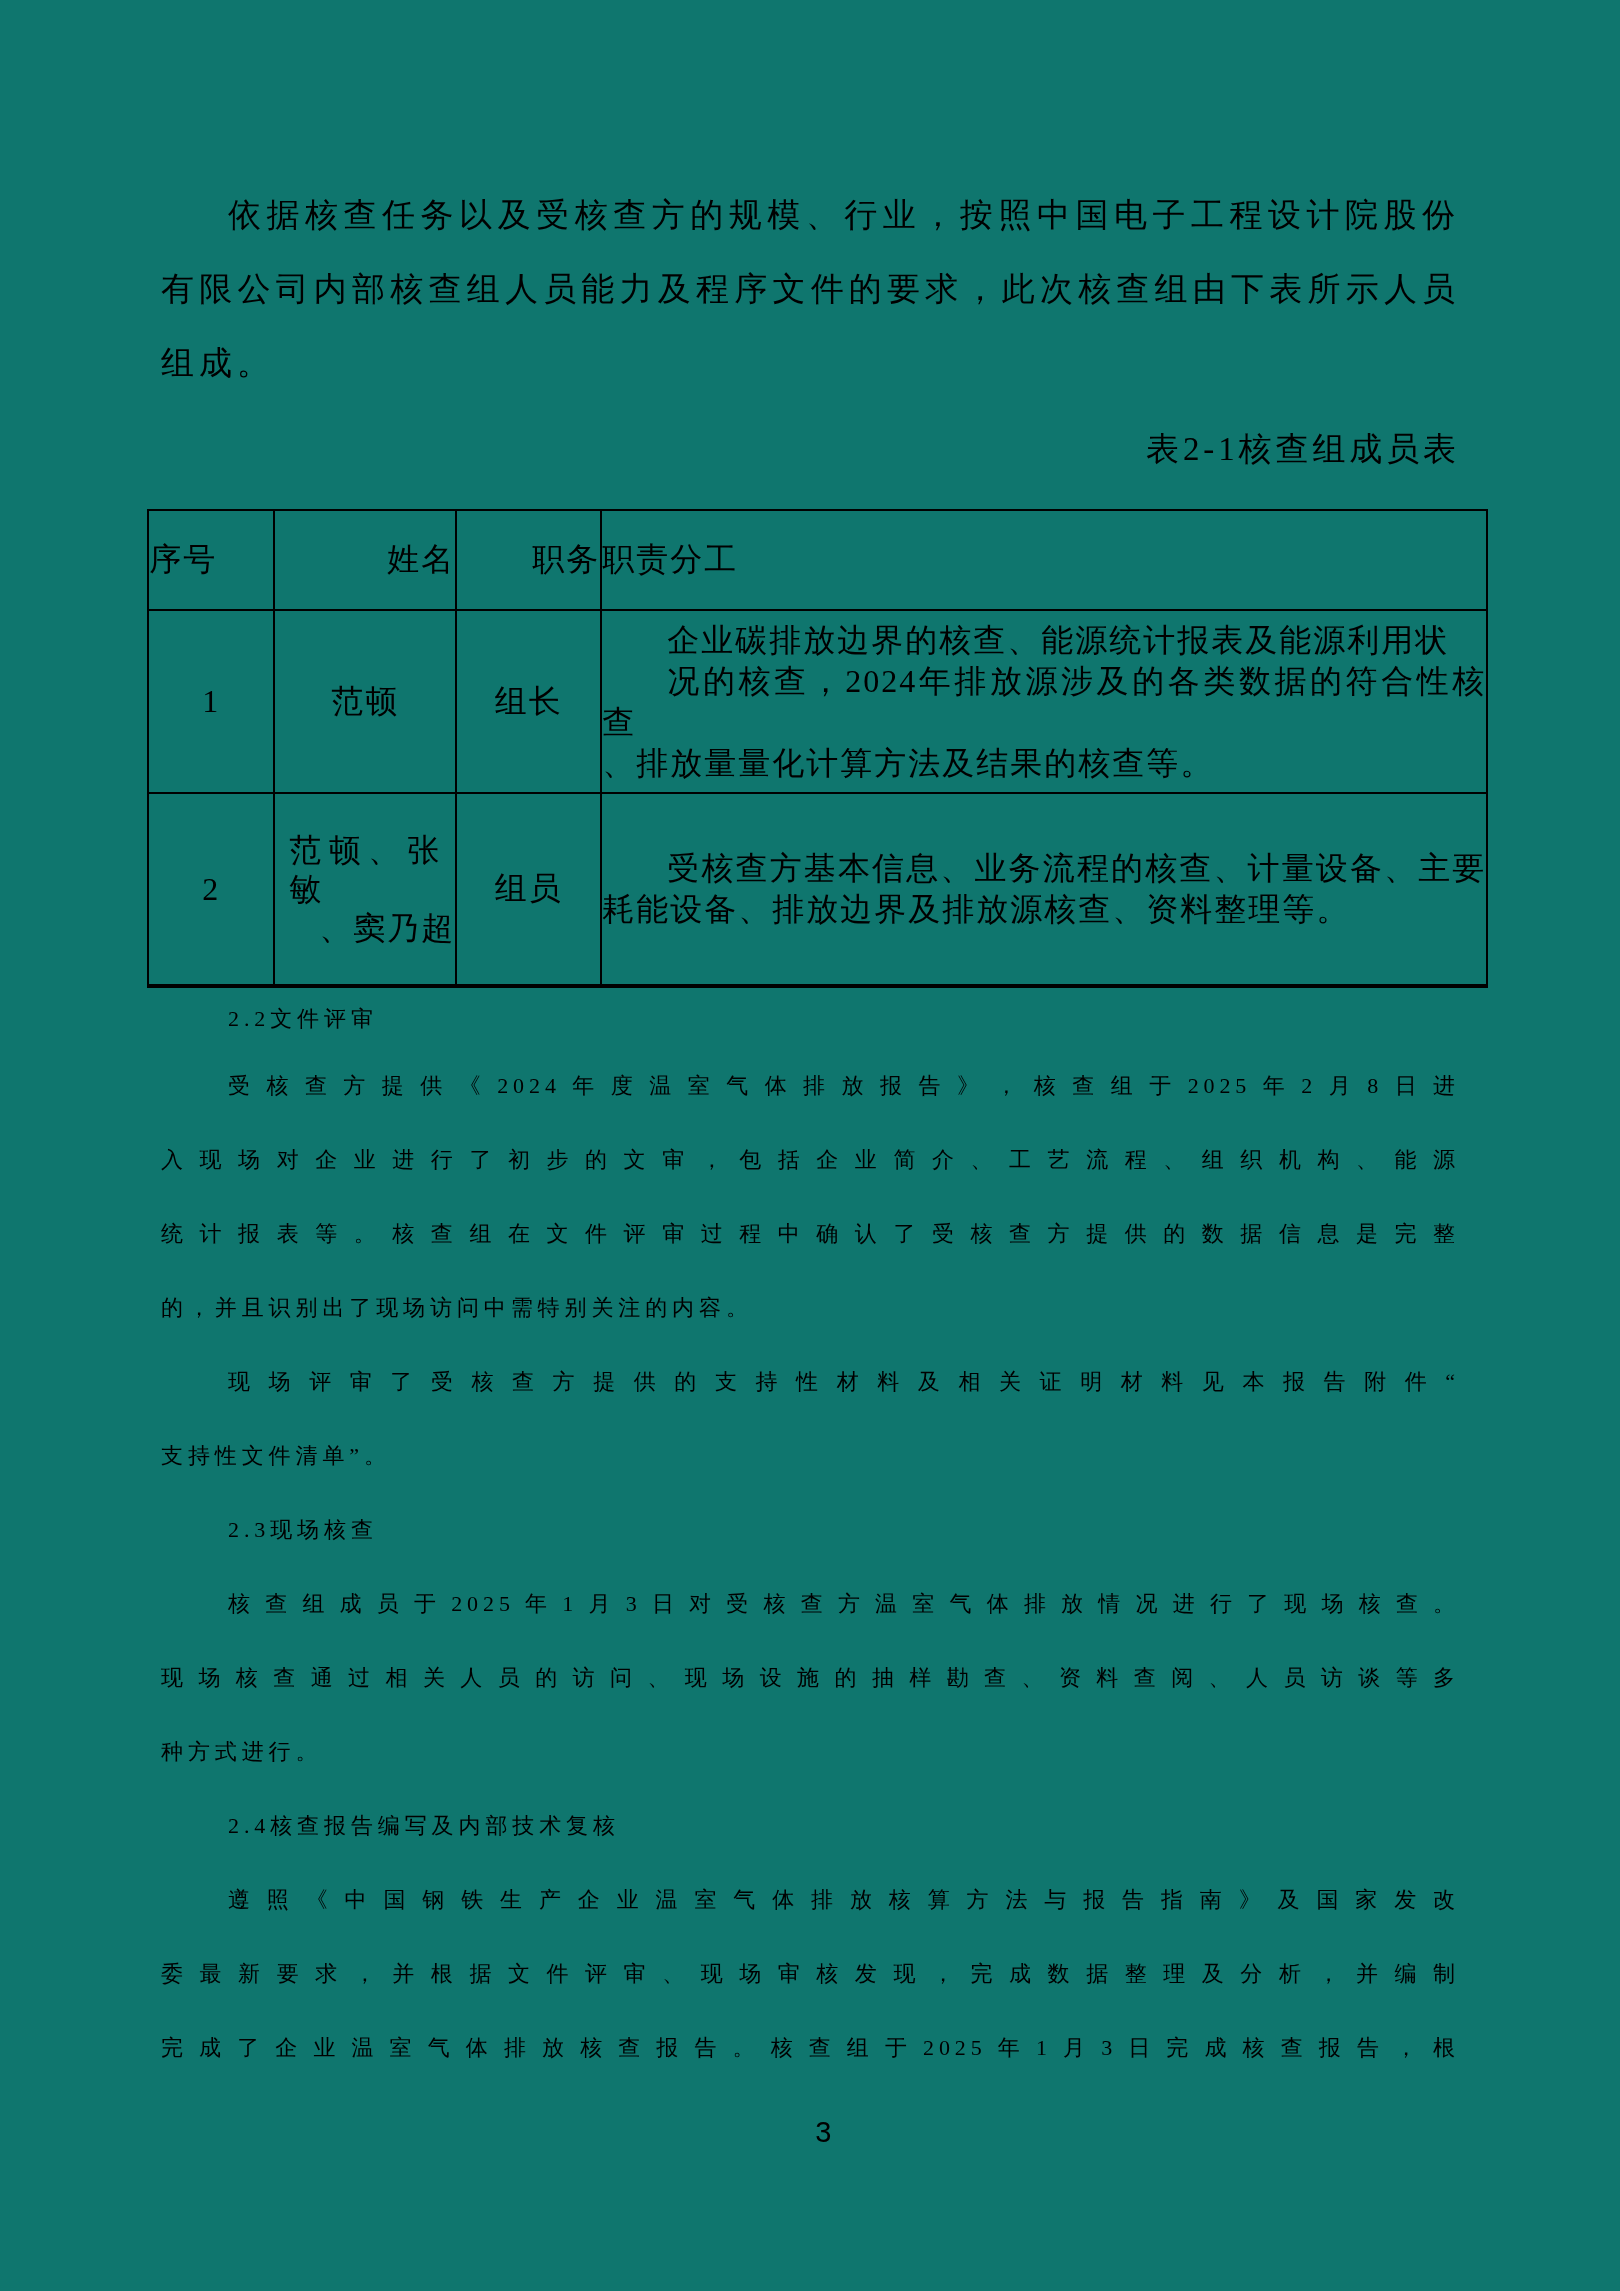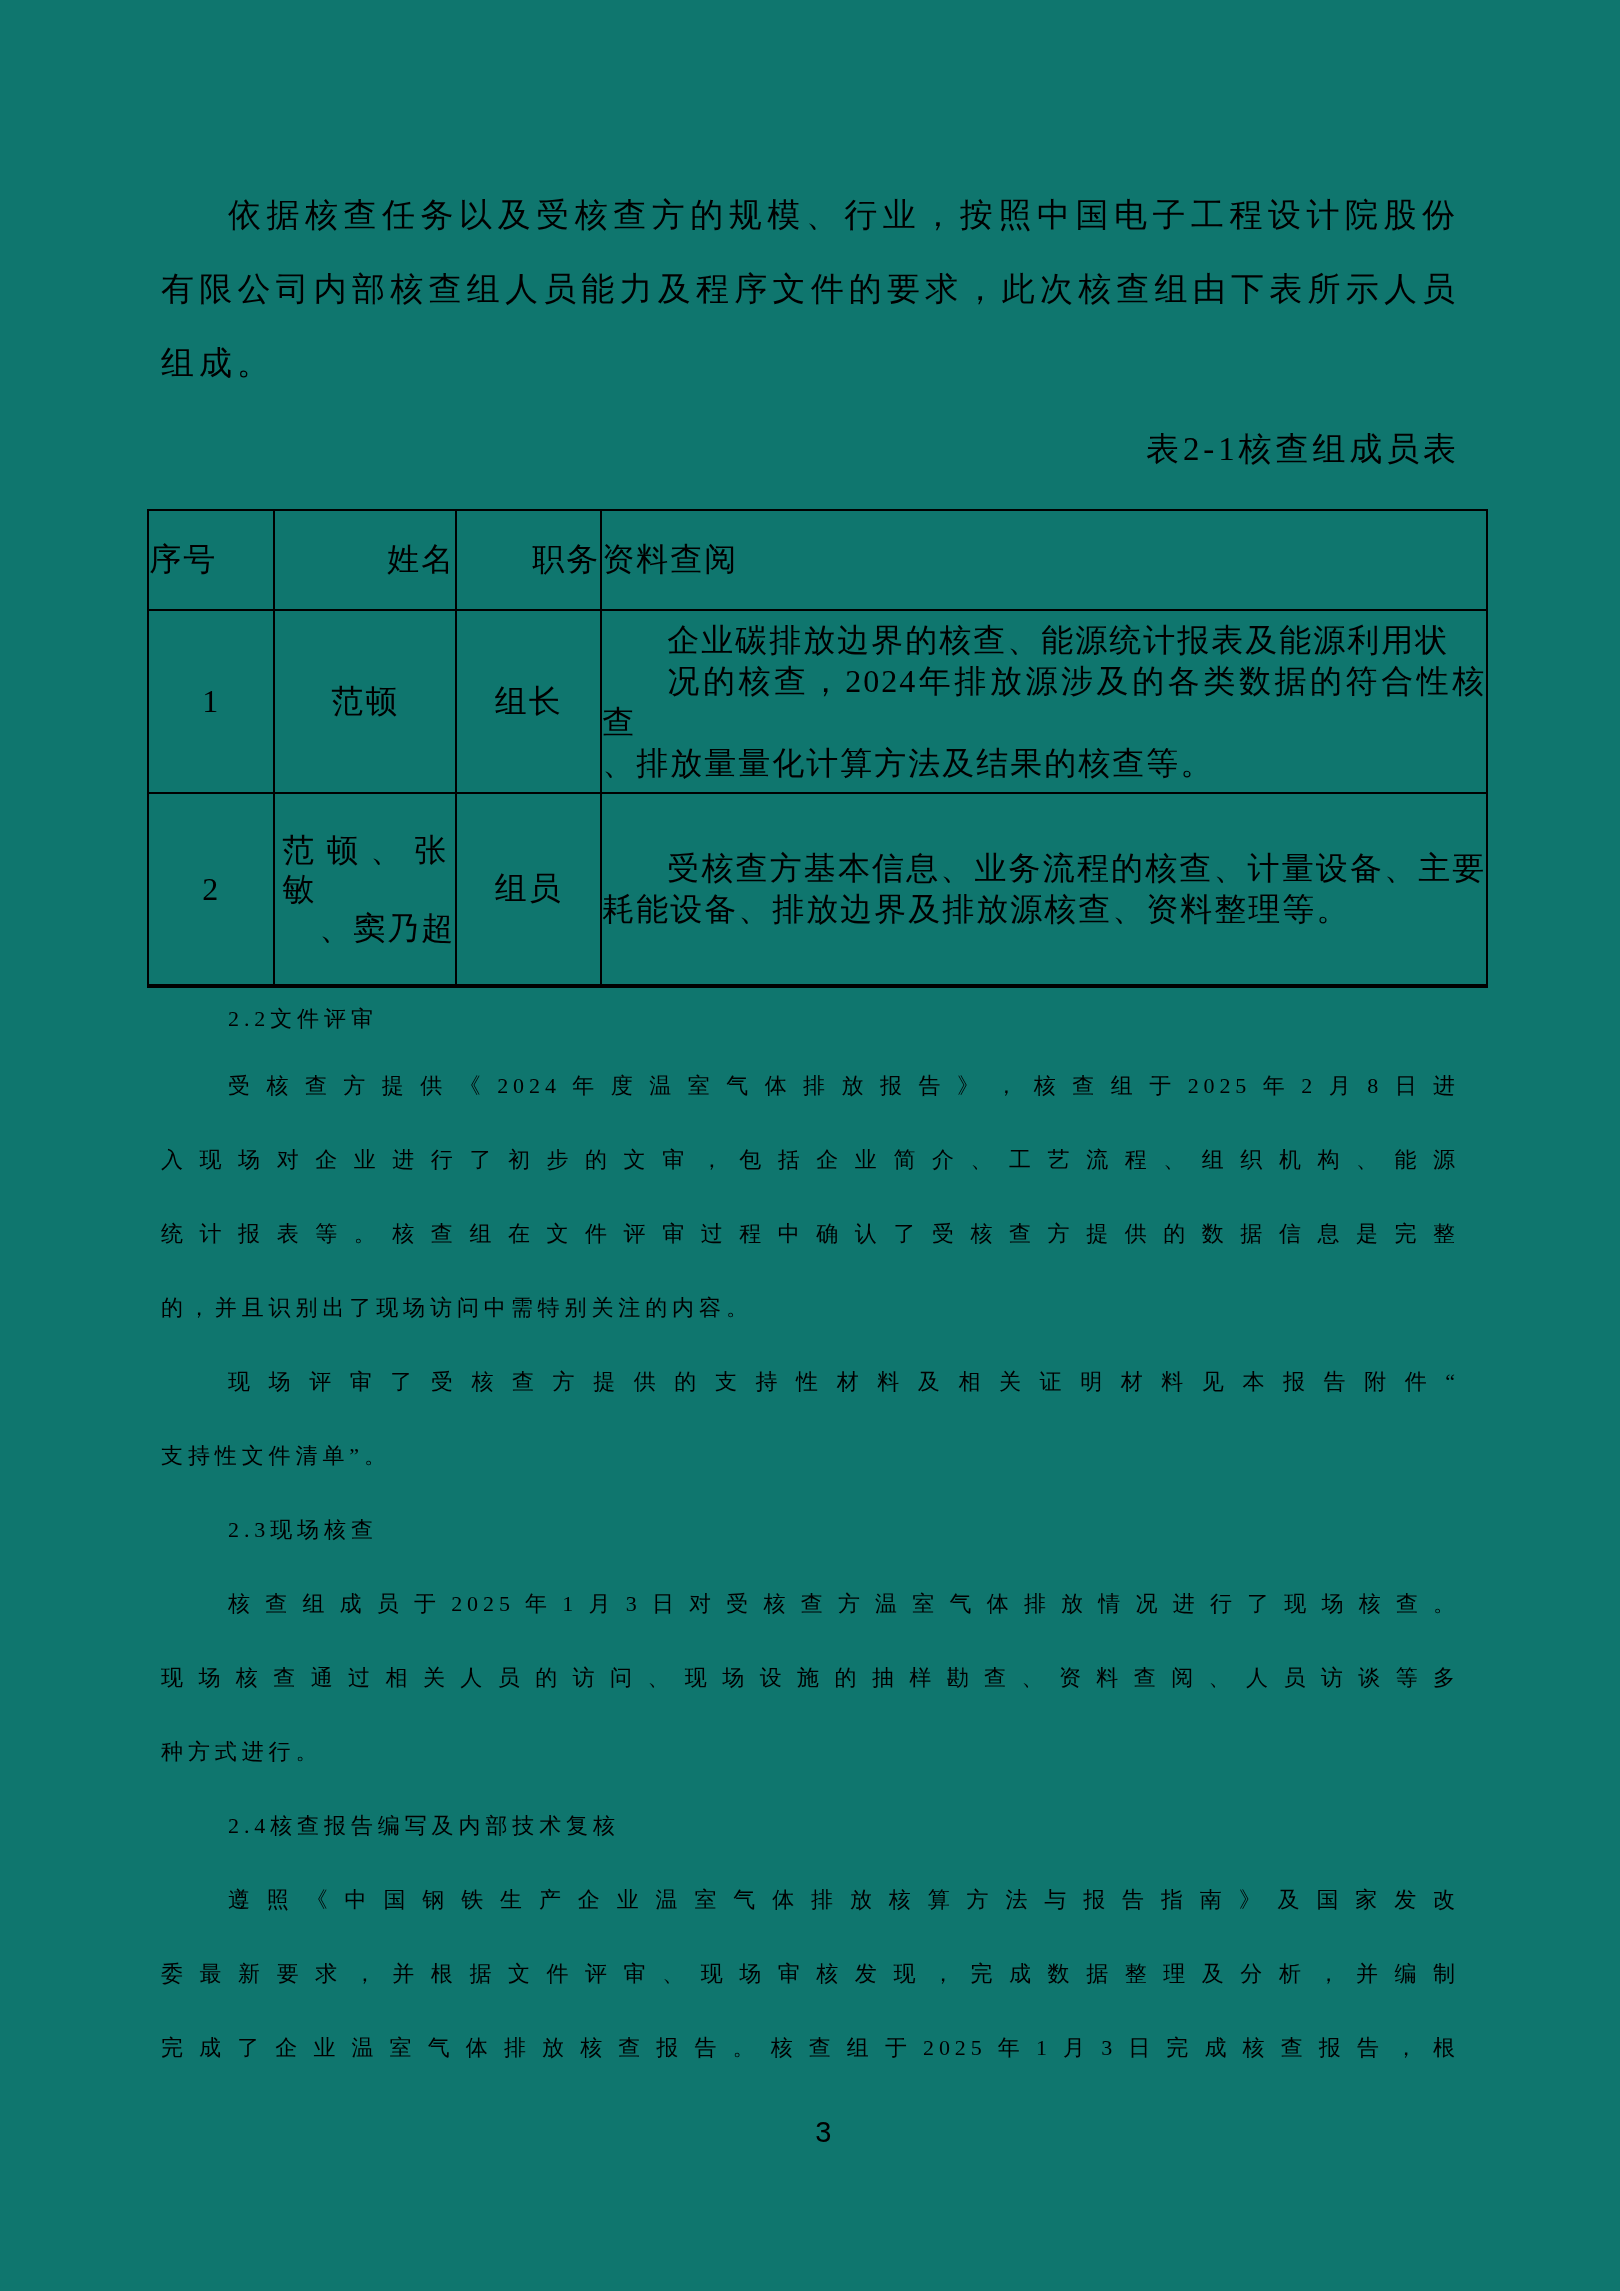--- a/index.html
+++ b/index.html
@@ -38,21 +38,21 @@
   td.hdr-name,td.hdr-role{text-align:right;}
   td.hdr-duty{text-align:left;padding-left:54px;}
   tr.r1 td{height:181px;}
   tr.r2 td{height:190px;}
   .c-center{text-align:center;}
   td.duty{padding-left:11.8px;padding-right:9.8px;}
   .dl{line-height:41px;font-size:32px;letter-spacing:2px;}
   .dl-ind{text-indent:65px;}
   .dl-just{text-align:justify;text-align-last:justify;}
   .nl{line-height:39px;text-align:right;}
-  .nl-just{text-align:justify;text-align-last:justify;padding:0 7px;}
+  .nl-just{text-align:justify;text-align-last:justify;padding:0 14px;}
   
   .footer{margin-top:25.5px;height:43px;line-height:43px;text-align:center;text-indent:25.5px;
     font-family:"Liberation Sans","DejaVu Sans",sans-serif;font-size:29px;}
 </style>
 </head>
 <body>
 
 <div class="page">
   <div class="content">
 
@@ -69,21 +69,21 @@
         <col style="width:126px">
           <col style="width:182px">
           <col style="width:145px">
           <col style="width:886px">
       </colgroup>
       <tbody>
         <tr class="hdr">
           <td class="hdr-no">序号</td>
           <td class="hdr-name">姓名</td>
           <td class="hdr-role">职务</td>
-          <td class="hdr-duty">资料查阅</td>
+          <td class="hdr-duty">职责分工</td>
         </tr>
         <tr class="r1">
           <td class="c-center">1</td>
           <td class="c-center">范顿</td>
           <td class="c-center">组长</td>
           <td class="duty">
             <div class="dl dl-ind">企业碳排放边界的核查、能源统计报表及能源利用状</div>
             <div class="dl dl-ind dl-just">况的核查，2024年排放源涉及的各类数据的符合性核查</div>
             <div class="dl">、排放量量化计算方法及结果的核查等。</div>
           </td>

